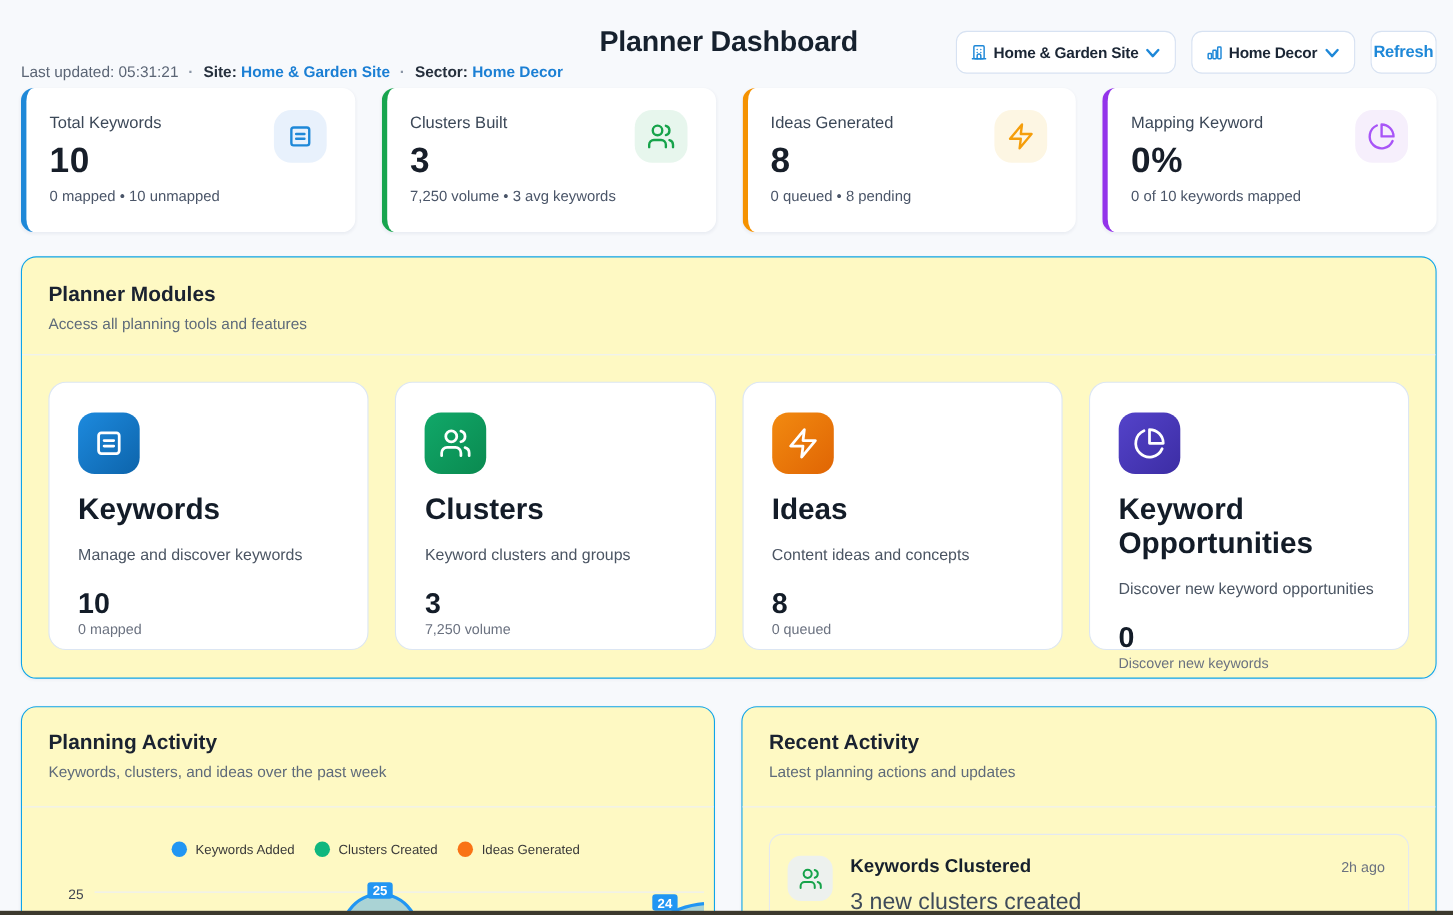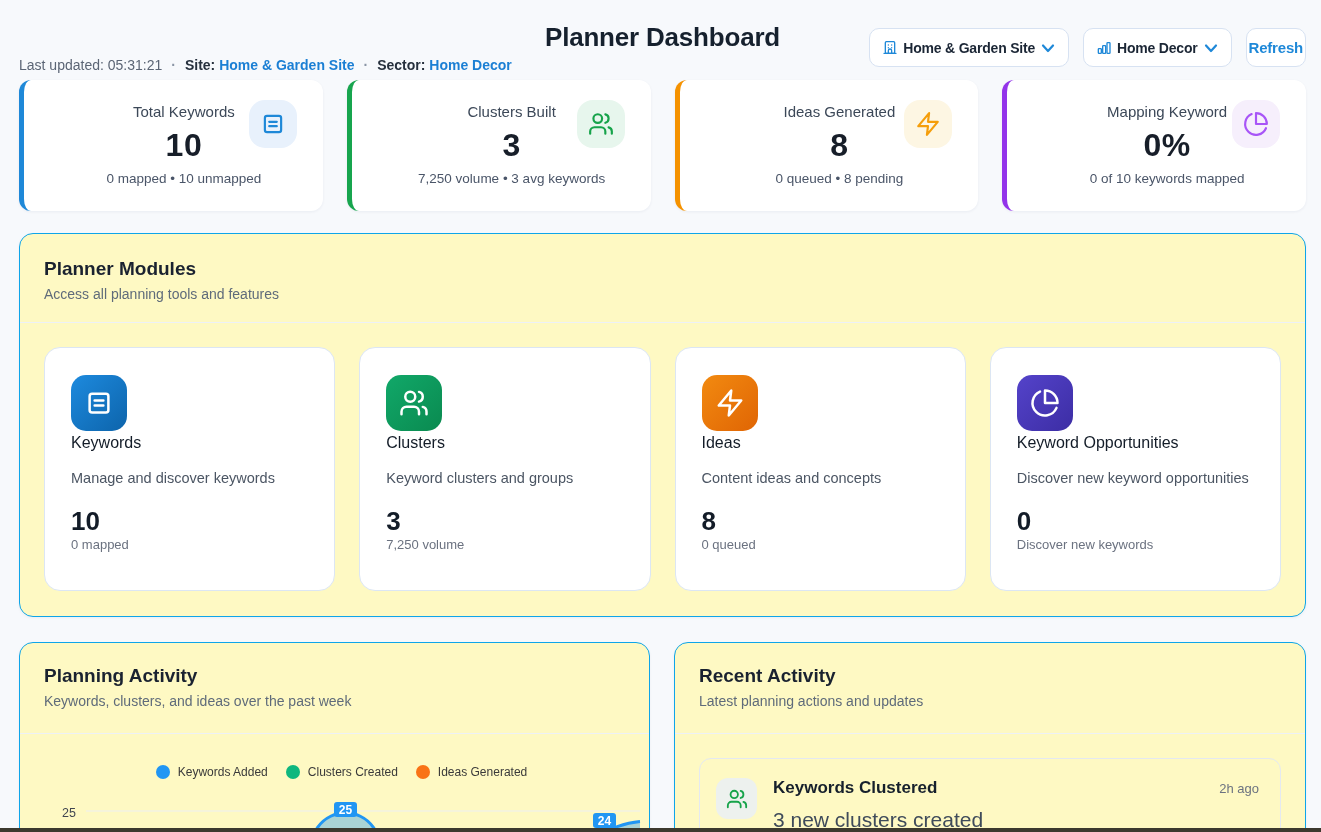--- a/index.html
+++ b/index.html
@@ -13,21 +13,21 @@
 .subline { margin-top:4px; font-size:14px; color:#5b6575; }
 .subline .lbl { color:#26303d; font-weight:700; }
 .subline a { color:#1b7fd4; text-decoration:none; font-weight:700; }
 .subline .dot { color:#8a95a5; margin:0 9px; font-weight:700; }
 .hbtns { position:absolute; right:15px; top:28px; display:flex; gap:14px; }
 .hbtn { height:39px; background:#fff; border:1px solid #d7e2f2; border-radius:10px; display:flex; align-items:center; gap:5px; padding:0 12px; font-size:14px; font-weight:700; color:#1b2635; letter-spacing:-0.2px; }
 .hbtn svg { flex:0 0 auto; }
 .hbtn.refresh { color:#1e88d8; padding:0 2px; font-size:15px; }
 
 
-.stats { position:absolute; left:19px; top:80px; width:1287px; display:grid; grid-template-columns:repeat(4,1fr); gap:24px;text-align:center; }
+.stats { position:absolute; left:19px; top:80px; width:1287px; display:grid; grid-template-columns:repeat(4,1fr); gap:24px; }
 .stat { position:relative; background:#fff; height:131px; border-radius:12px; border-left:5px solid #1e88d8; box-shadow:0 1px 3px rgba(15,40,80,.06); padding:23px 0 0 21px; }
 .stat.green { border-left-color:#17a54e; }
 .stat.orange { border-left-color:#f59200; }
 .stat.purple { border-left-color:#9333ea; }
 .stat .slabel { font-size:15px; color:#3c4858; }
 .stat .snum { font-size:32px; font-weight:700; color:#171e29; margin-top:7px; letter-spacing:0.5px; }
 .stat .ssub { font-size:13.5px; color:#4a5568; margin-top:7px; }
 .chip { position:absolute; top:20px; right:26px; width:48px; height:48px; border-radius:16px; display:flex; align-items:center; justify-content:center; }
 .chip.blue { background:#e8f1fc; }
 .chip.green { background:#e7f6ed; }
@@ -42,21 +42,21 @@
 .sec-div { border-bottom:1px solid #edf1f7; margin:20px -24px 0 -24px; }
 .bottomL .sec-div, .bottomR .sec-div { margin-top:24px; }
 
 .modgrid { margin-top:24px; display:grid; grid-template-columns:repeat(4,1fr); gap:24px; }
 .mod { border:1px solid #dce6f3; border-radius:16px; height:244px; padding:27px 24px 0 26px; background:#fff; }
 .mod .micon { width:56px; height:56px; border-radius:15px; display:flex; align-items:center; justify-content:center; }
 .micon.blue { background:linear-gradient(135deg,#1d8ade,#0d64ab); }
 .micon.green { background:linear-gradient(135deg,#11a869,#0a8a50); }
 .micon.orange { background:linear-gradient(135deg,#f28a10,#e06504); }
 .micon.indigo { background:linear-gradient(135deg,#5443ca,#3c2da4); }
-.mod .mtitle { font-size:16px; font-weight:400; color:#131c28; margin-top:3px; }
+.mod .mtitle { font-size:27px; font-weight:700; color:#131c28; margin-top:17px; }
 .mod .mdesc { font-size:14.5px; color:#4b5563; margin-top:18px; }
 .mod .mnum { font-size:26px; font-weight:700; color:#131c28; margin-top:20px; }
 .mod .msub { font-size:13px; color:#6b7280; margin-top:0; }
 
 
 .bottomL { left:19px; top:642px; width:631px; height:260px; padding:22px 24px 24px; }
 .bottomR { left:674px; top:642px; width:632px; height:260px; padding:22px 24px 24px; }
 
 .legend { margin-top:31px; margin-left:14px; display:flex; justify-content:center; gap:18px; font-size:12px; color:#3a3a3a; align-items:center; }
 .legend .li { display:flex; align-items:center; gap:8px; }

